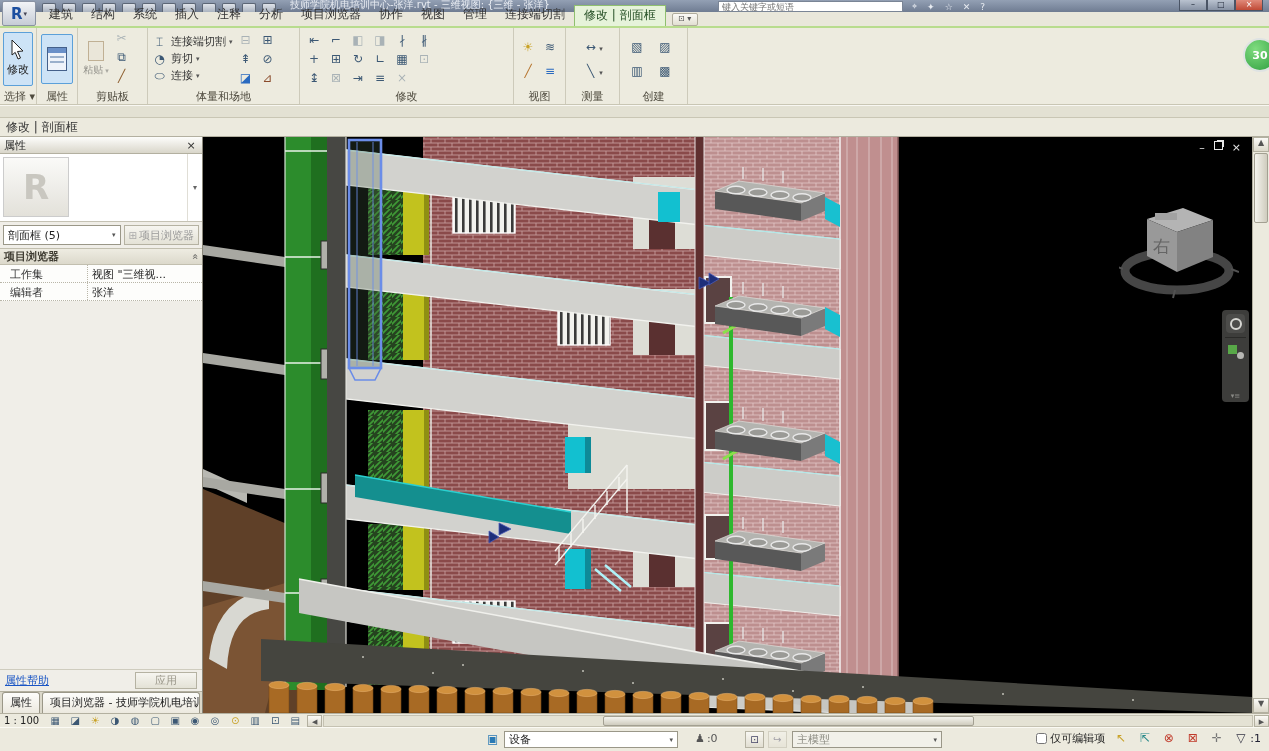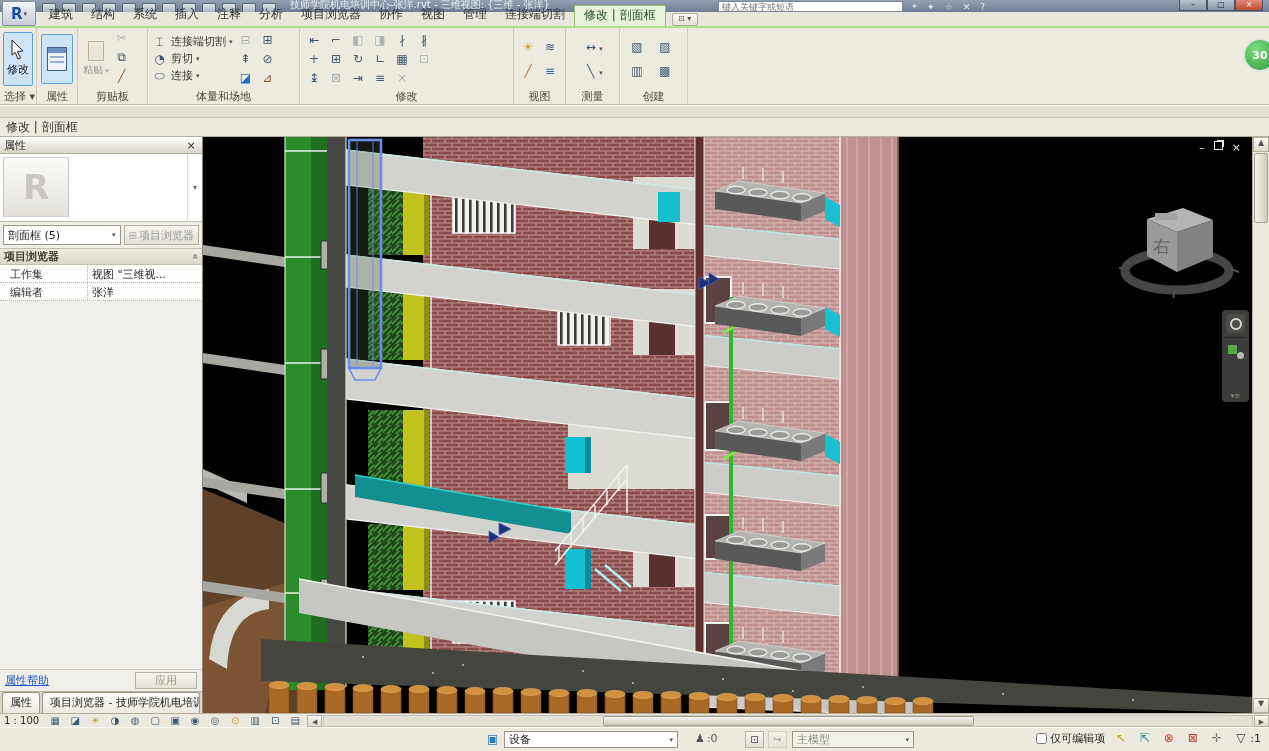--- a/index.html
+++ b/index.html
@@ -698,21 +698,21 @@
     <div class="sb-combo" style="left:504px; top:3px; width:174px;">
       <span>设备</span>
       <span class="drop">▾</span>
     </div>
     <div class="sb-req">
       <span>♟</span>
       <span>:0</span>
     </div>
     <span class="sb-mini" style="left:745px">⊡</span>
     <span class="sb-mini dis" style="left:768px">↪</span>
-    <div class="sb-combo dis" style="left:792px; top:3px; width:122px;">
+    <div class="sb-combo dis" style="left:792px; top:3px; width:150px;">
       <span>主模型</span>
       <span class="drop">▾</span>
     </div>
     <div class="sb-right">
       <label>
         <input type="checkbox" style="">
         <span>仅可编辑项</span>
       </label>
       <span class="st-ic" style="color:#c9a227">↖</span>
       <span class="st-ic" style="color:#2a8a8a">⇱</span>

